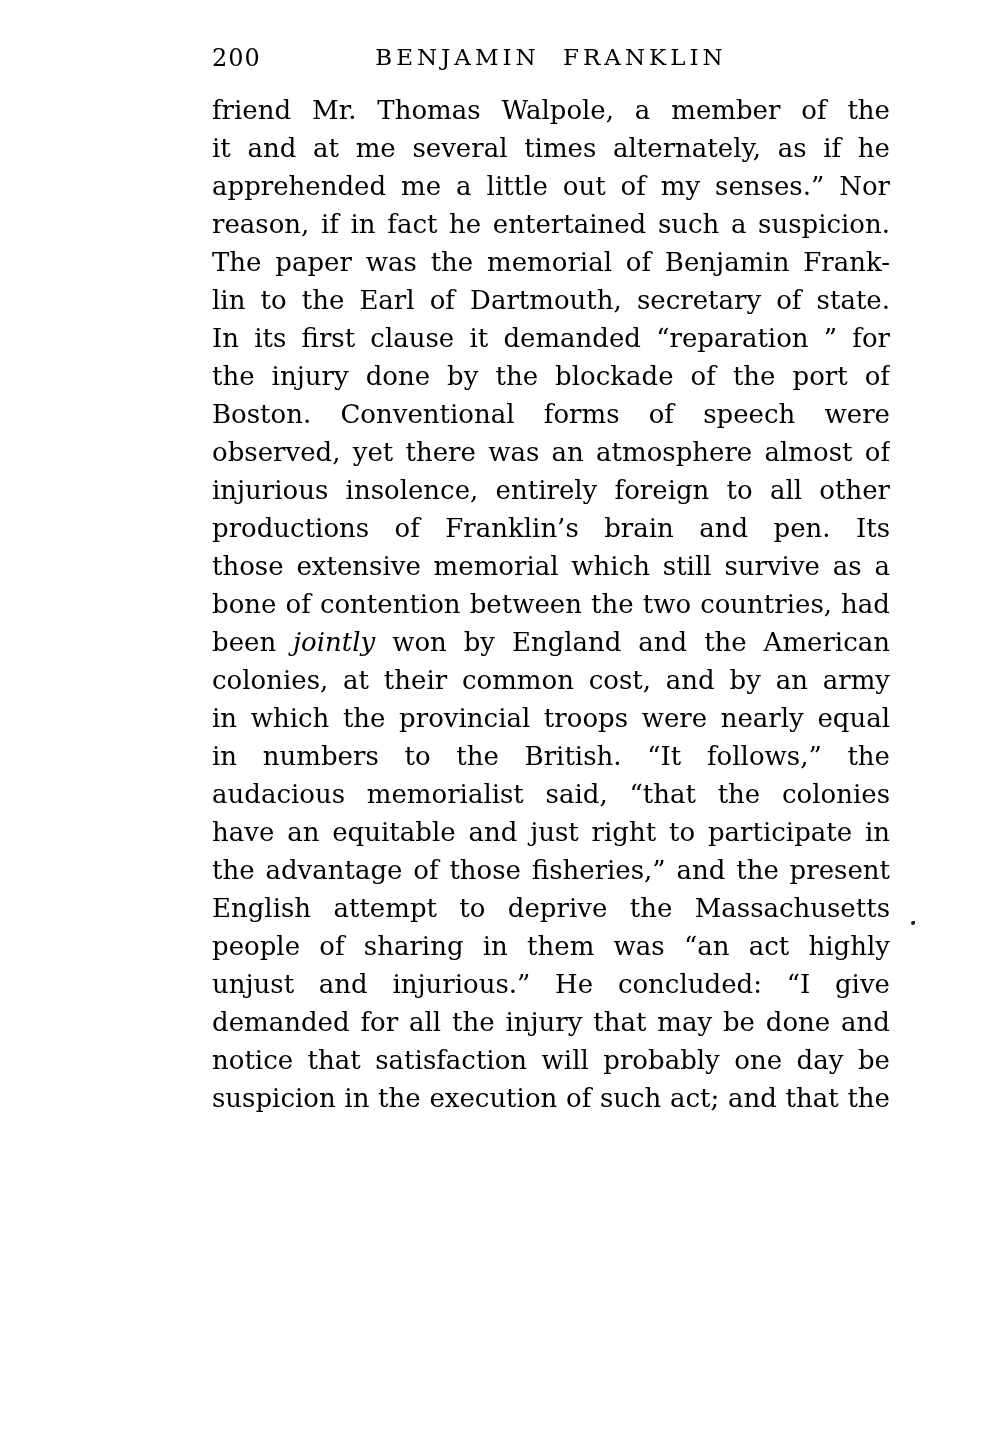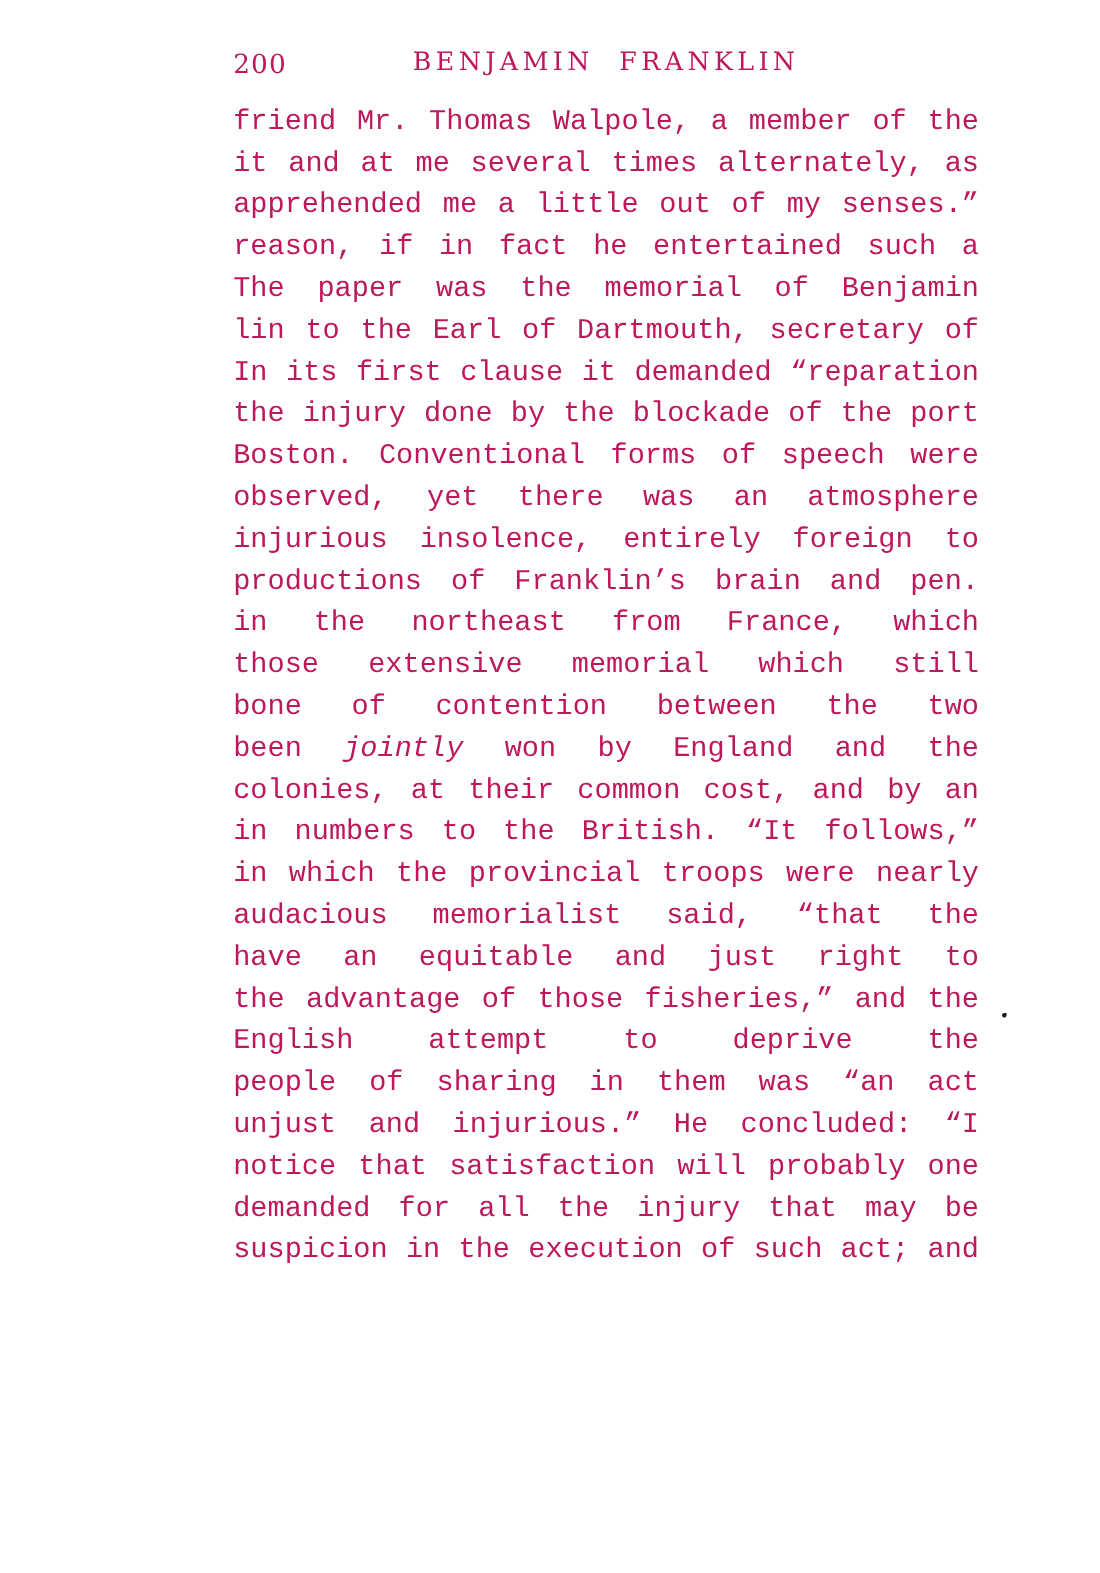--- a/index.html
+++ b/index.html
@@ -5,21 +5,21 @@
   html, body {
     margin: 0;
     padding: 0;
     background: #ffffff;
   }
   .page {
     position: relative;
     width: 1000px;
     height: 1430px;
     background: #ffffff;
-    color: #be185d;
+    color: #000000;
     font-family: "DejaVu Serif", serif;
     overflow: hidden;
   }
   .running-header {
     position: absolute;
     top: 42px;
     left: 212px;
     width: 678px;
     height: 30px;
   }
@@ -38,21 +38,20 @@
     text-align: center;
     font-size: 23px;
     letter-spacing: 4px;
     word-spacing: 12px;
   }
   .body-text {
     position: absolute;
     top: 91px;
     left: 212px;
     width: 678px;
-    font-family: Liberation Mono, monospace;
   }
   .text-line {
     font-size: 26px;
     line-height: 38px;
     height: 38px;
     overflow: hidden;
     text-align: justify;
     text-align-last: justify;
     text-justify: inter-word;
   }
@@ -85,33 +84,32 @@
       <div class="text-line"><span>apprehended me a little out of my senses.”  Nor</span></div>
       <div class="text-line"><span>reason, if in fact he entertained such a suspicion.</span></div>
       <div class="text-line"><span>The paper was the memorial of Benjamin Frank-</span></div>
       <div class="text-line"><span>lin to the Earl of Dartmouth, secretary of state.</span></div>
       <div class="text-line"><span>In its first clause it demanded “reparation ” for</span></div>
       <div class="text-line"><span>the injury done by the blockade of the port of</span></div>
       <div class="text-line"><span>Boston.  Conventional forms of speech were</span></div>
       <div class="text-line"><span>observed, yet there was an atmosphere almost of</span></div>
       <div class="text-line"><span>injurious insolence, entirely foreign to all other</span></div>
       <div class="text-line"><span>productions of Franklin’s brain and pen.  Its</span></div>
-      <div class="text-line"><span>in the northeast from France, which included all</span></div>
       <div class="text-line"><span>those extensive memorial which still survive as a</span></div>
       <div class="text-line"><span>bone of contention between the two countries, had</span></div>
       <div class="text-line"><span>been </span><span class="italic">jointly</span><span> won by England and the American</span></div>
       <div class="text-line"><span>colonies, at their common cost, and by an army</span></div>
+      <div class="text-line"><span>in which the provincial troops were nearly equal</span></div>
       <div class="text-line"><span>in numbers to the British.  “It follows,” the</span></div>
-      <div class="text-line"><span>in which the provincial troops were nearly equal</span></div>
       <div class="text-line"><span>audacious memorialist said, “that the colonies</span></div>
       <div class="text-line"><span>have an equitable and just right to participate in</span></div>
       <div class="text-line"><span>the advantage of those fisheries,” and the present</span></div>
       <div class="text-line"><span>English attempt to deprive the Massachusetts</span></div>
       <div class="text-line"><span>people of sharing in them was “an act highly</span></div>
       <div class="text-line"><span>unjust and injurious.”  He concluded: “I give</span></div>
+      <div class="text-line"><span>demanded for all the injury that may be done and</span></div>
       <div class="text-line"><span>notice that satisfaction will probably one day be</span></div>
-      <div class="text-line"><span>demanded for all the injury that may be done and</span></div>
       <div class="text-line"><span>suspicion in the execution of such act; and that the</span></div>
     </div>
 
   <div class="ink-speck"></div>
 
 </div>
 
 </body></html>

